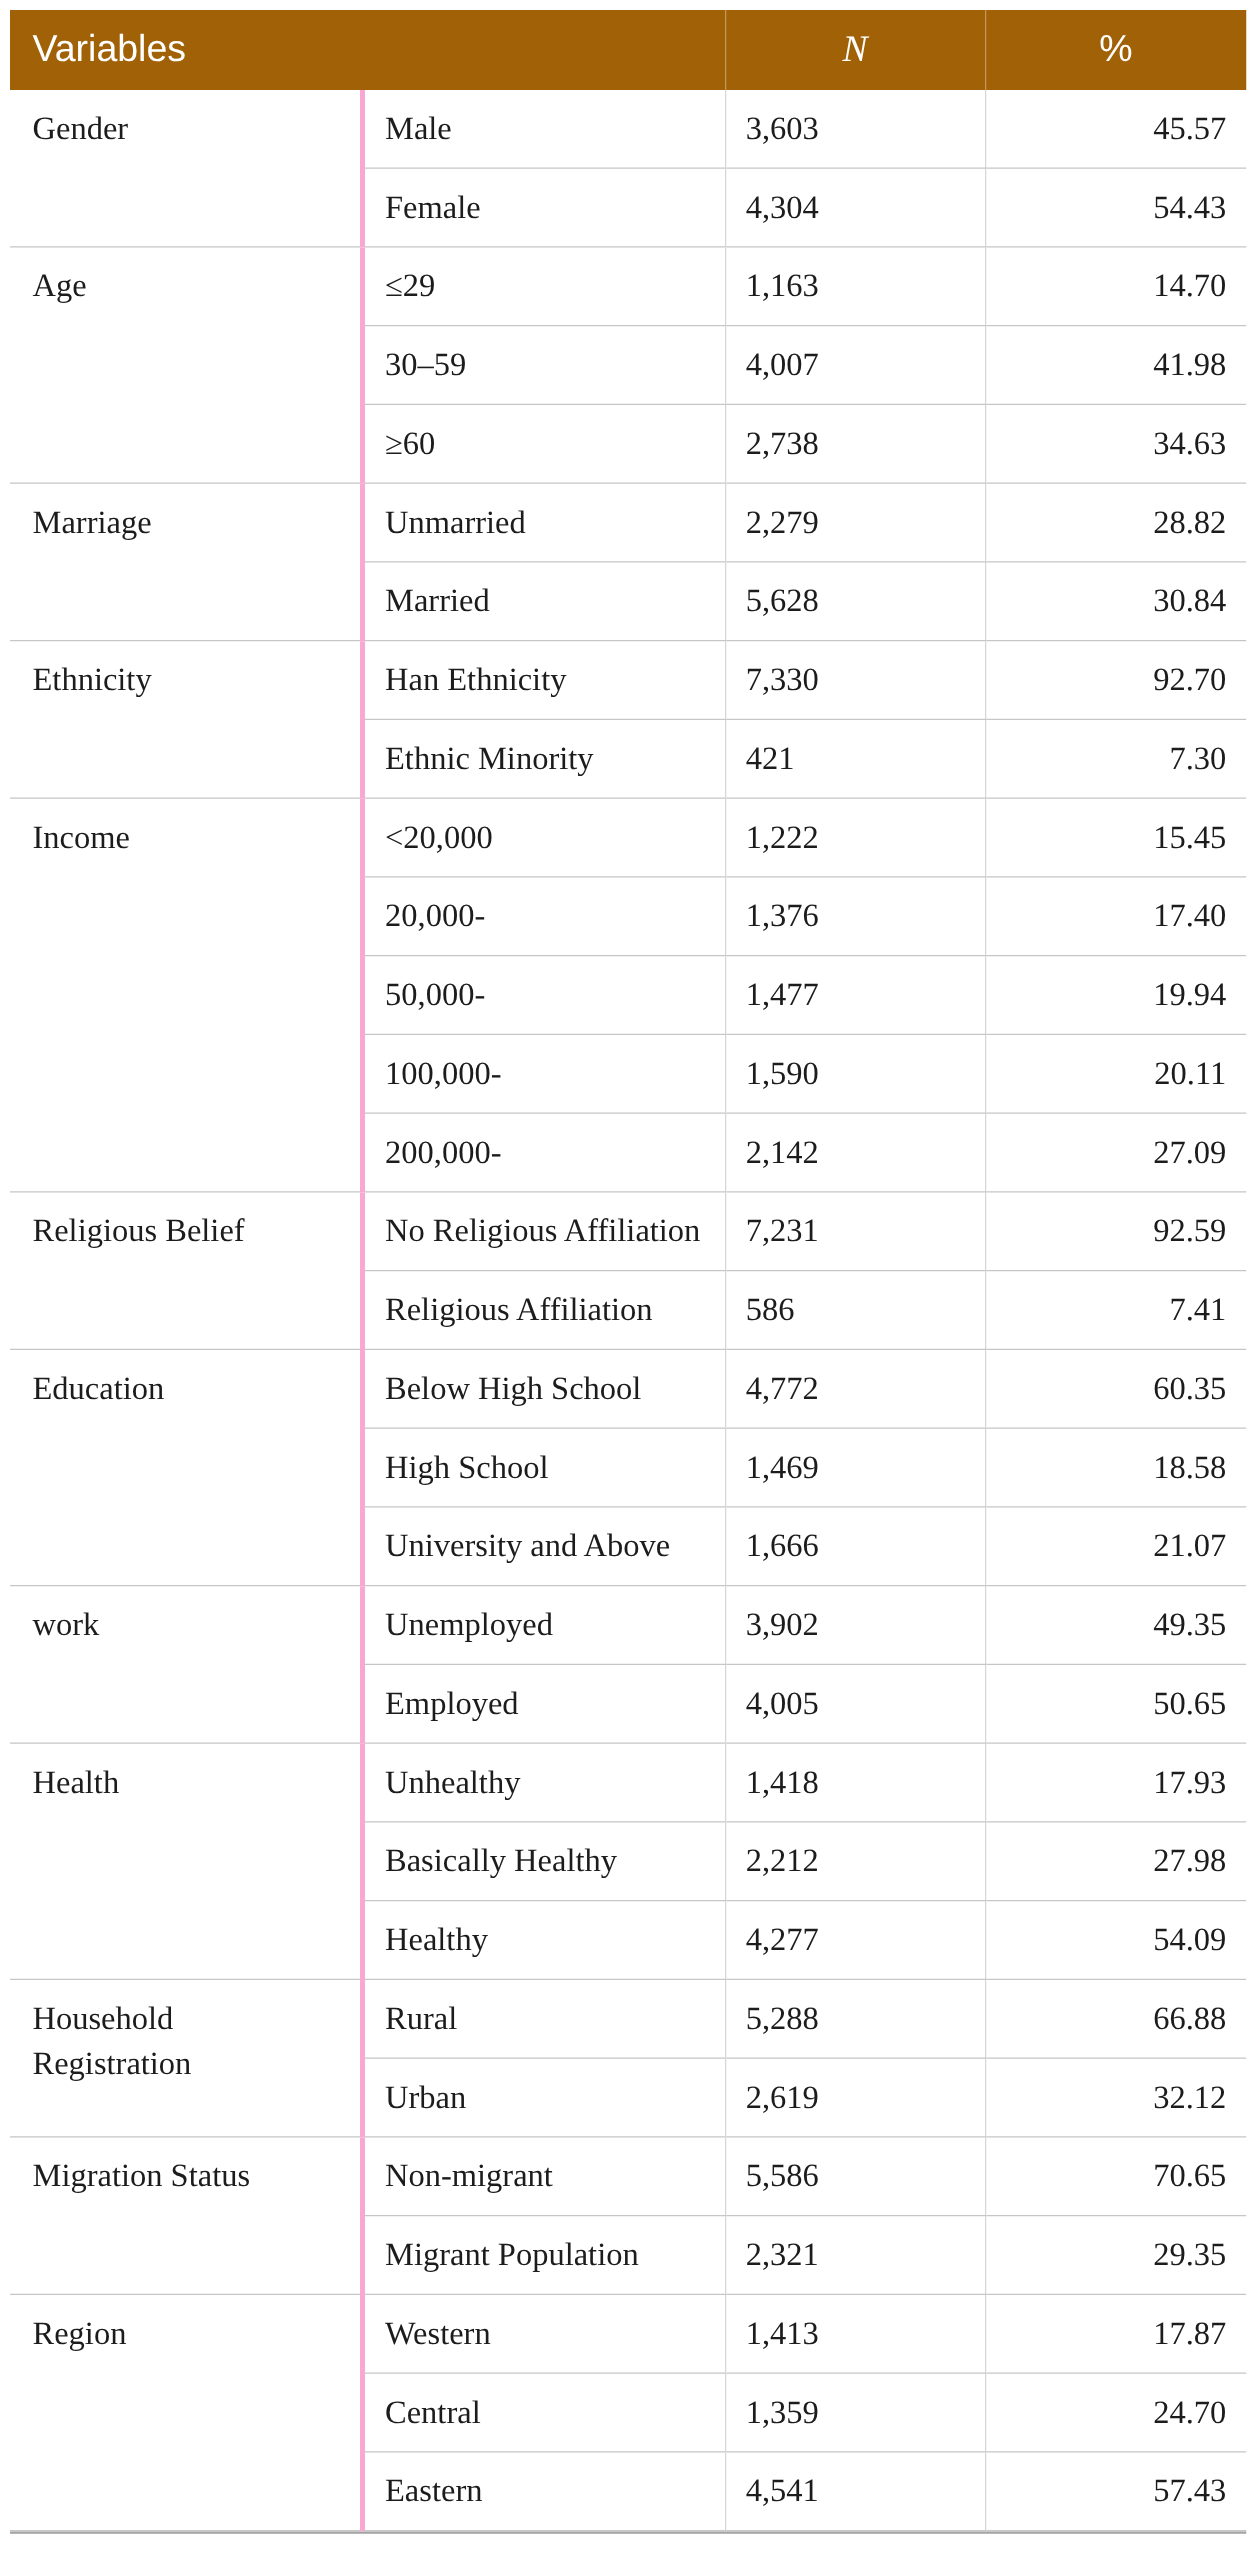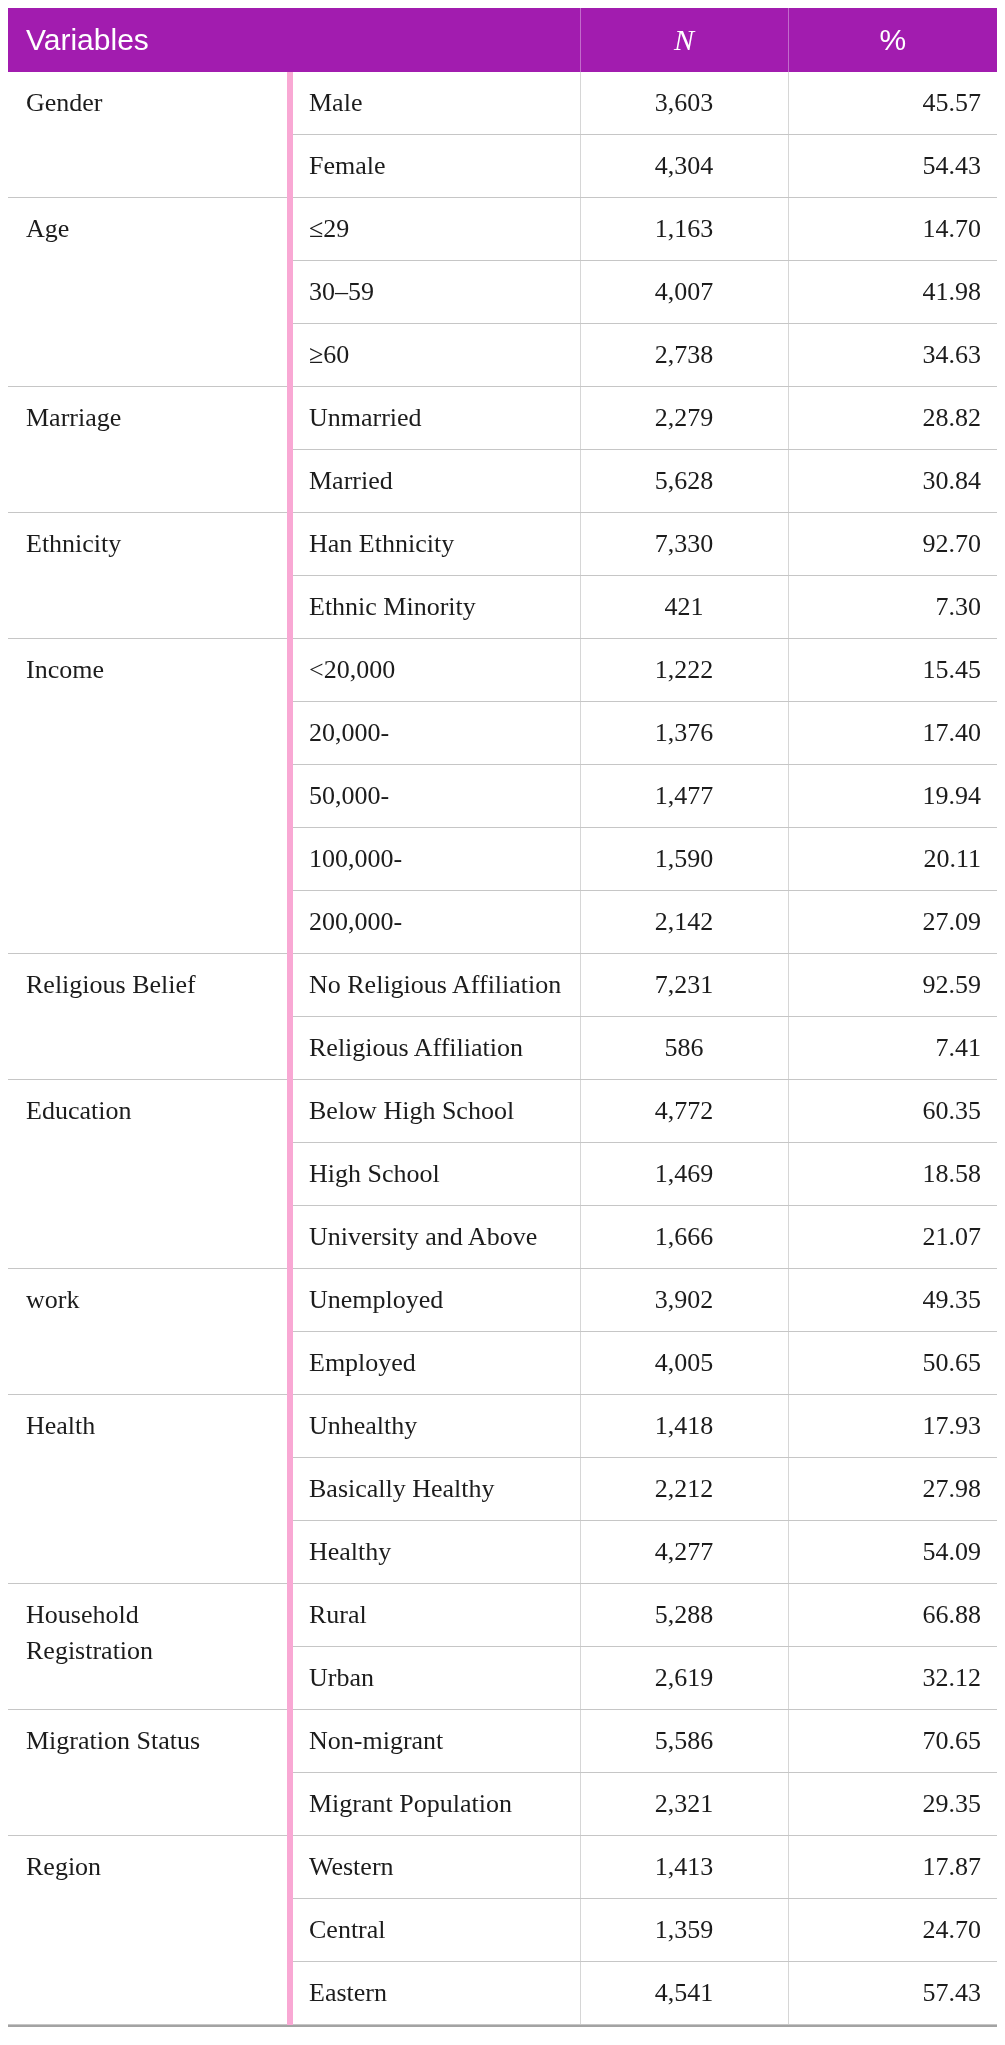--- a/index.html
+++ b/index.html
@@ -12,21 +12,21 @@
   .table-wrap {
     width: 989px;
     border-bottom: 2px solid #a3a3a3;
   }
   table {
     border-collapse: collapse;
     table-layout: fixed;
     width: 989px;
   }
   thead th {
-    background: #a21caf;
+    background: #a16207;
     color: #ffffff;
     font-family: "Liberation Sans", sans-serif;
     font-weight: 400;
     font-size: 30px;
     height: 64px;
     vertical-align: middle;
     text-align: center;
     margin-top: 28px;
   }
   .th-var {
@@ -44,29 +44,29 @@
   tbody td {
     font-size: 26px;
     line-height: 36px;
     vertical-align: top;
     padding: 13px 16px;
     height: 62px;
     border-bottom: 1px solid #c6c6c6;
     background: #ffffff;
   }
   .cell-var {
-    border-right: 6px solid #f9a8d4;
+    border-right: 4px solid #f9a8d4;
     padding-left: 18px;
   }
   .cell-cat {
     text-align: left;
     margin-top: 26px;
   }
   .cell-n {
-    text-align: center;
+    text-align: left;
     border-left: 1px solid #d6d6d6;
     border-right: 1px solid #d6d6d6;
   }
   .cell-pct {
     text-align: right;
   }
 </style>
 </head>
 <body>
 

